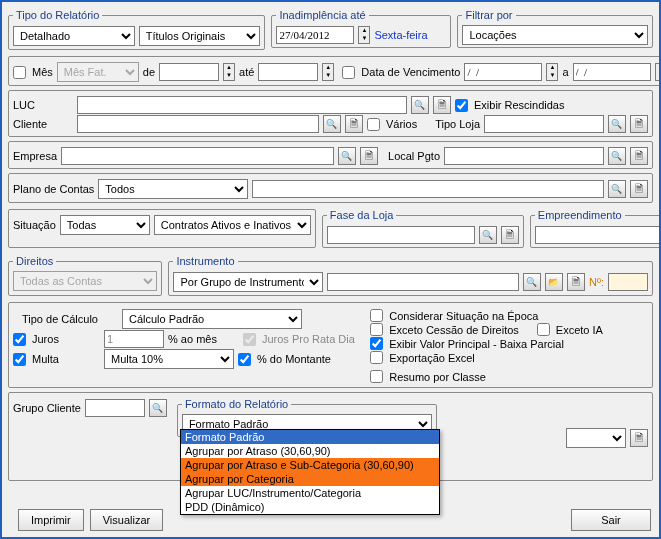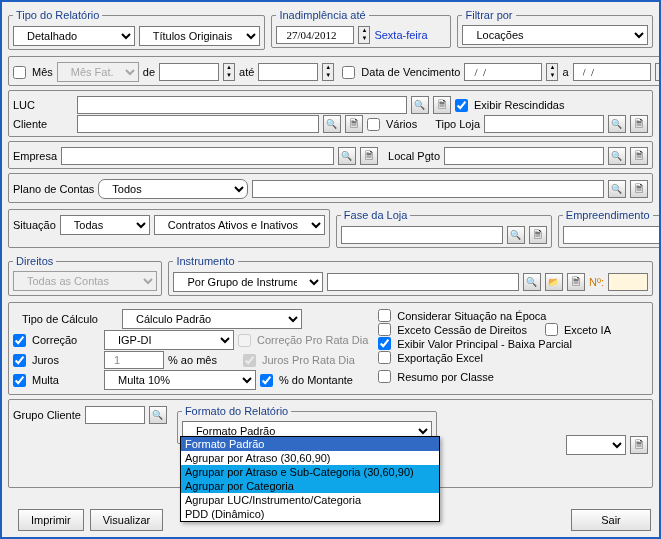--- a/index.html
+++ b/index.html
@@ -4,39 +4,39 @@
 <style>
   * { box-sizing: border-box; font-family: "Segoe UI", Tahoma, Arial, sans-serif; font-size: 11px; }
   body { margin: 0; padding: 0; background: #fff; }
   .window { width: 661px; height: 539px; border: 2px solid #1e5fbf; background: #f0f0f0; position: relative; overflow: hidden;}
   .titlebar { background: linear-gradient(#e6eefb,#cfe0f7); padding: 4px 8px; font-size: 12px; color: #003a8c; border-bottom:1px solid #a8c3e8;}
   .content { padding: 4px 6px 6px 6px; }
   fieldset.grp { border: 1px solid #8a8a8a; margin: 2px 0 4px 0; padding: 4px 4px 2px 4px; position: relative; border-radius:2px;}
   fieldset.grp > legend { padding: 0 3px; color: #1b3f8b; font-size: 11px; }
   .row { display: flex; align-items: center; gap: 4px; margin: 1px 0; }
   .lbl { color: #000; white-space: nowrap; }
-  select, input[type=text] { border: 1px solid #7a7a7a; background: #fff; height: 18px; padding: 0 9px; }
+  select, input[type=text] { border: 1px solid #7a7a7a; background: #fff; height: 18px; padding: 0 2px; }
   select { height: 20px; }
   .disabled { background: #f0f0f0; color: #888; }
   input[type=checkbox] { width:13px; height:13px; margin:0 2px 0 0; vertical-align:middle;}
   .blue { color: #1033cc; }
   .dateinput { width: 78px; font-family: Tahoma; }
   .spin { display:inline-flex; flex-direction:column; border:1px solid #7a7a7a; height:18px; width:12px; background:#eee;}
   .spin div{flex:1; font-size:6px; text-align:center; line-height:7px; cursor:pointer;}
   .iconbtn { width:18px; height:18px; border:1px solid #7a7a7a; background:linear-gradient(#fefefe,#d8d8d8); display:inline-flex; align-items:center; justify-content:center; font-size:9px; cursor:pointer; }
   .iconbtn.search::before{content:"🔍"; font-size:9px;}
   .iconbtn.page::before{content:"🗎"; font-size:10px;}
   .iconbtn.folder::before{content:"📂"; font-size:9px;}
   .btn { border:1px solid #7a7a7a; background:linear-gradient(#fefefe,#e2e2e2); height:22px; padding:0 12px; cursor:pointer;}
   .flex1{flex:1;}
-  .w60{width:60px;} .w70{width:82px;} .w90{width:90px;} .w150{width:150px;border-radius:7px;}
+  .w60{width:60px;} .w70{width:82px;} .w90{width:90px;} .w150{width:150px;}
   .dropdown-open { position:absolute; border:1px solid #000; background:#fff; z-index:100; box-shadow:2px 2px 4px rgba(0,0,0,0.3);}
   .dropdown-open .opt { padding:1px 4px; white-space:nowrap; cursor:default;}
   .dropdown-open .opt.sel { background:#316ac5; color:#fff;}
-  .dropdown-open .opt.hl { background:#0ea5e9; }
+  .dropdown-open .opt.hl { background:#f97316; }
   .footer { position:absolute; bottom:6px; left:8px; right:8px; display:flex; gap:6px; align-items:center;padding-left:8px;}
   .nolbl { color:#cc7a00; }
 </style>
 </head>
 <body>
 
 <div class="window">
   <div class="content">
 
     <div class="row" style="gap:6px; align-items:flex-start;">
@@ -191,38 +191,31 @@
 
     <fieldset class="grp">
       <div class="row" style="align-items:flex-start; gap:10px;">
         <div style="flex:1.5;">
           <div class="row">
             <span class="lbl" style="width:85px;text-align:right;">Tipo de Cálculo</span>
             <select style="width:180px;margin-left:20px;"><option>Cálculo Padrão</option></select>
           </div>
           <div class="row">
             <input type="checkbox" checked="" style="">
-            <span class="lbl" style="width:68px;">Correção</span>
-            <select style="width:130px"><option>IGP-DI</option></select>
-            <input type="checkbox" disabled="" style="">
-            <span class="lbl" style="color:#888">Correção Pro Rata Dia</span>
-          </div>
-          <div class="row">
-            <input type="checkbox" checked="" style="">
             <span class="lbl" style="width:68px;">Juros</span>
             <input type="text" class="w60 disabled" disabled="" value="1" style="">
             <span class="lbl">% ao mês</span>
             <span style="width:18px"></span>
             <input type="checkbox" checked="" disabled="" style="">
             <span class="lbl" style="color:#888">Juros Pro Rata Dia</span>
           </div>
           <div class="row">
             <input type="checkbox" checked="" style="">
             <span class="lbl" style="width:68px;">Multa</span>
-            <select style="width:152px"><option>Multa 10%</option></select>
+            <select style="width:130px"><option>Multa 10%</option></select>
             <input type="checkbox" checked="" style="">
             <span class="lbl">% do Montante</span>
           </div>
         </div>
         <div style="flex:1.2;">
           <div class="row">
               <input type="checkbox" style="">
               <span class="lbl">Considerar Situação na Época</span>
             </div>
           <div class="row">

